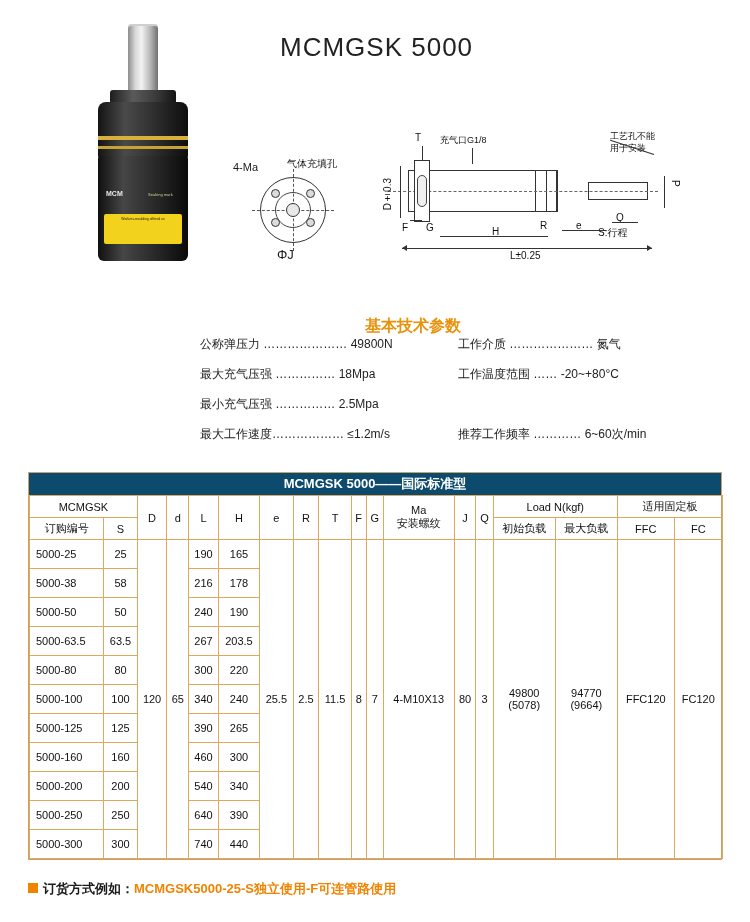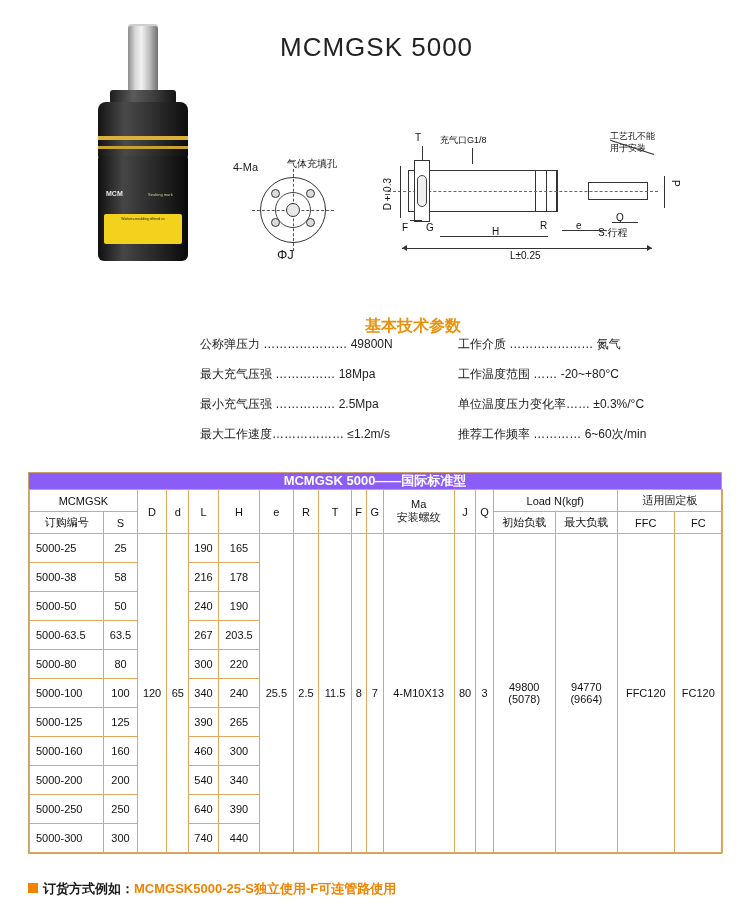--- a/index.html
+++ b/index.html
@@ -116,21 +116,21 @@
   .spec-title {
     position:absolute; left:365px; top:316px; font-size:16px; color:#e8920c; font-weight:bold;
   }
   .spec { position:absolute; left:200px; top:336px; width:520px; font-size:12px; color:#222; }
   .spec-row { display:flex; margin-bottom:13px; }
   .spec-col { width:258px; white-space:nowrap; }
 
   
   .tbl { position:absolute; left:28px; top:472px; width:694px; border:1px solid #c8a26a; border-collapse:collapse; }
   .tbl-head {
-    height:16px; background:#8b5cf6; color:#fff; font-size:13px;
+    height:22px; background:#0c4a6e; color:#fff; font-size:13px;
     display:flex; align-items:center; justify-content:center; font-weight:bold;
   }
   table { border-collapse:collapse; width:694px; font-size:11px; }
   table td, table th {
     border:1px solid #e0a75e; text-align:center; color:#111; font-weight:normal; padding:0 2px;
   }
   .hrow td { height:22px; font-size:11px; }
   .drow td { height:29px; }
   td.lft { text-align:left; padding-left:6px; }
 
@@ -227,21 +227,20 @@
     <div class="spec-row">
       <div class="spec-col">公称弹压力 ………………… 49800N</div>
       <div class="spec-col">工作介质 ………………… 氮气</div>
     </div>
     <div class="spec-row">
       <div class="spec-col">最大充气压强 …………… 18Mpa</div>
       <div class="spec-col">工作温度范围 …… -20~+80°C</div>
     </div>
     <div class="spec-row">
       <div class="spec-col">最小充气压强 …………… 2.5Mpa</div>
-      <div class="spec-col">单位温度压力变化率…… ±0.3%/°C</div>
     </div>
     <div class="spec-row">
       <div class="spec-col">最大工作速度……………… ≤1.2m/s</div>
       <div class="spec-col">推荐工作频率 ………… 6~60次/min</div>
     </div>
   </div>
 
   <div class="tbl">
     <div class="tbl-head">MCMGSK 5000——国际标准型</div>
     <table>

